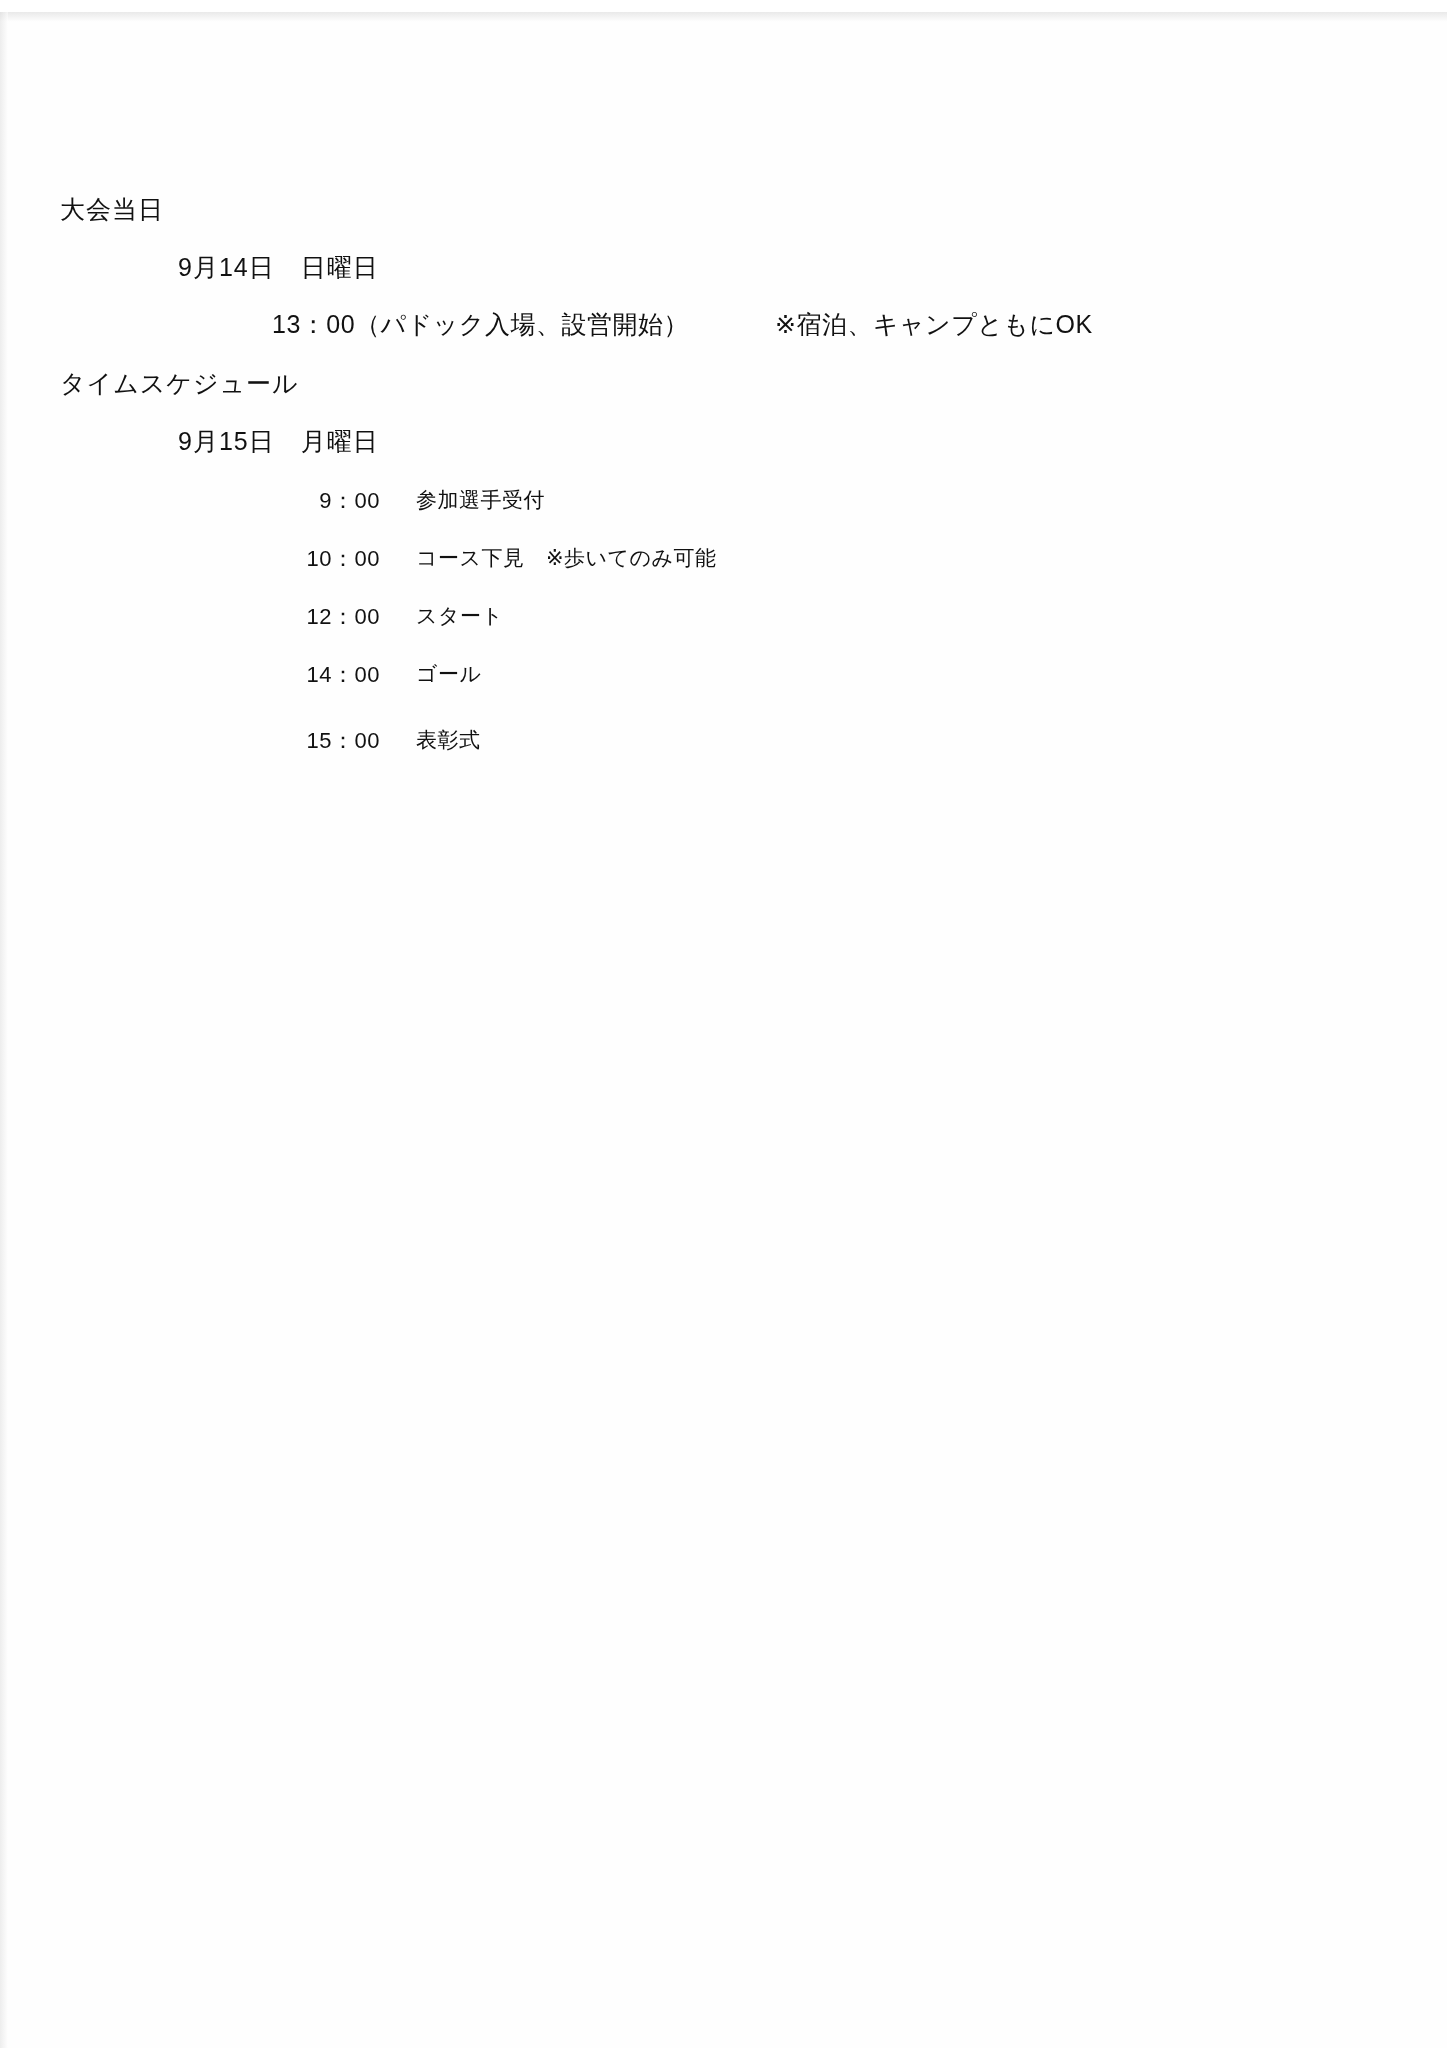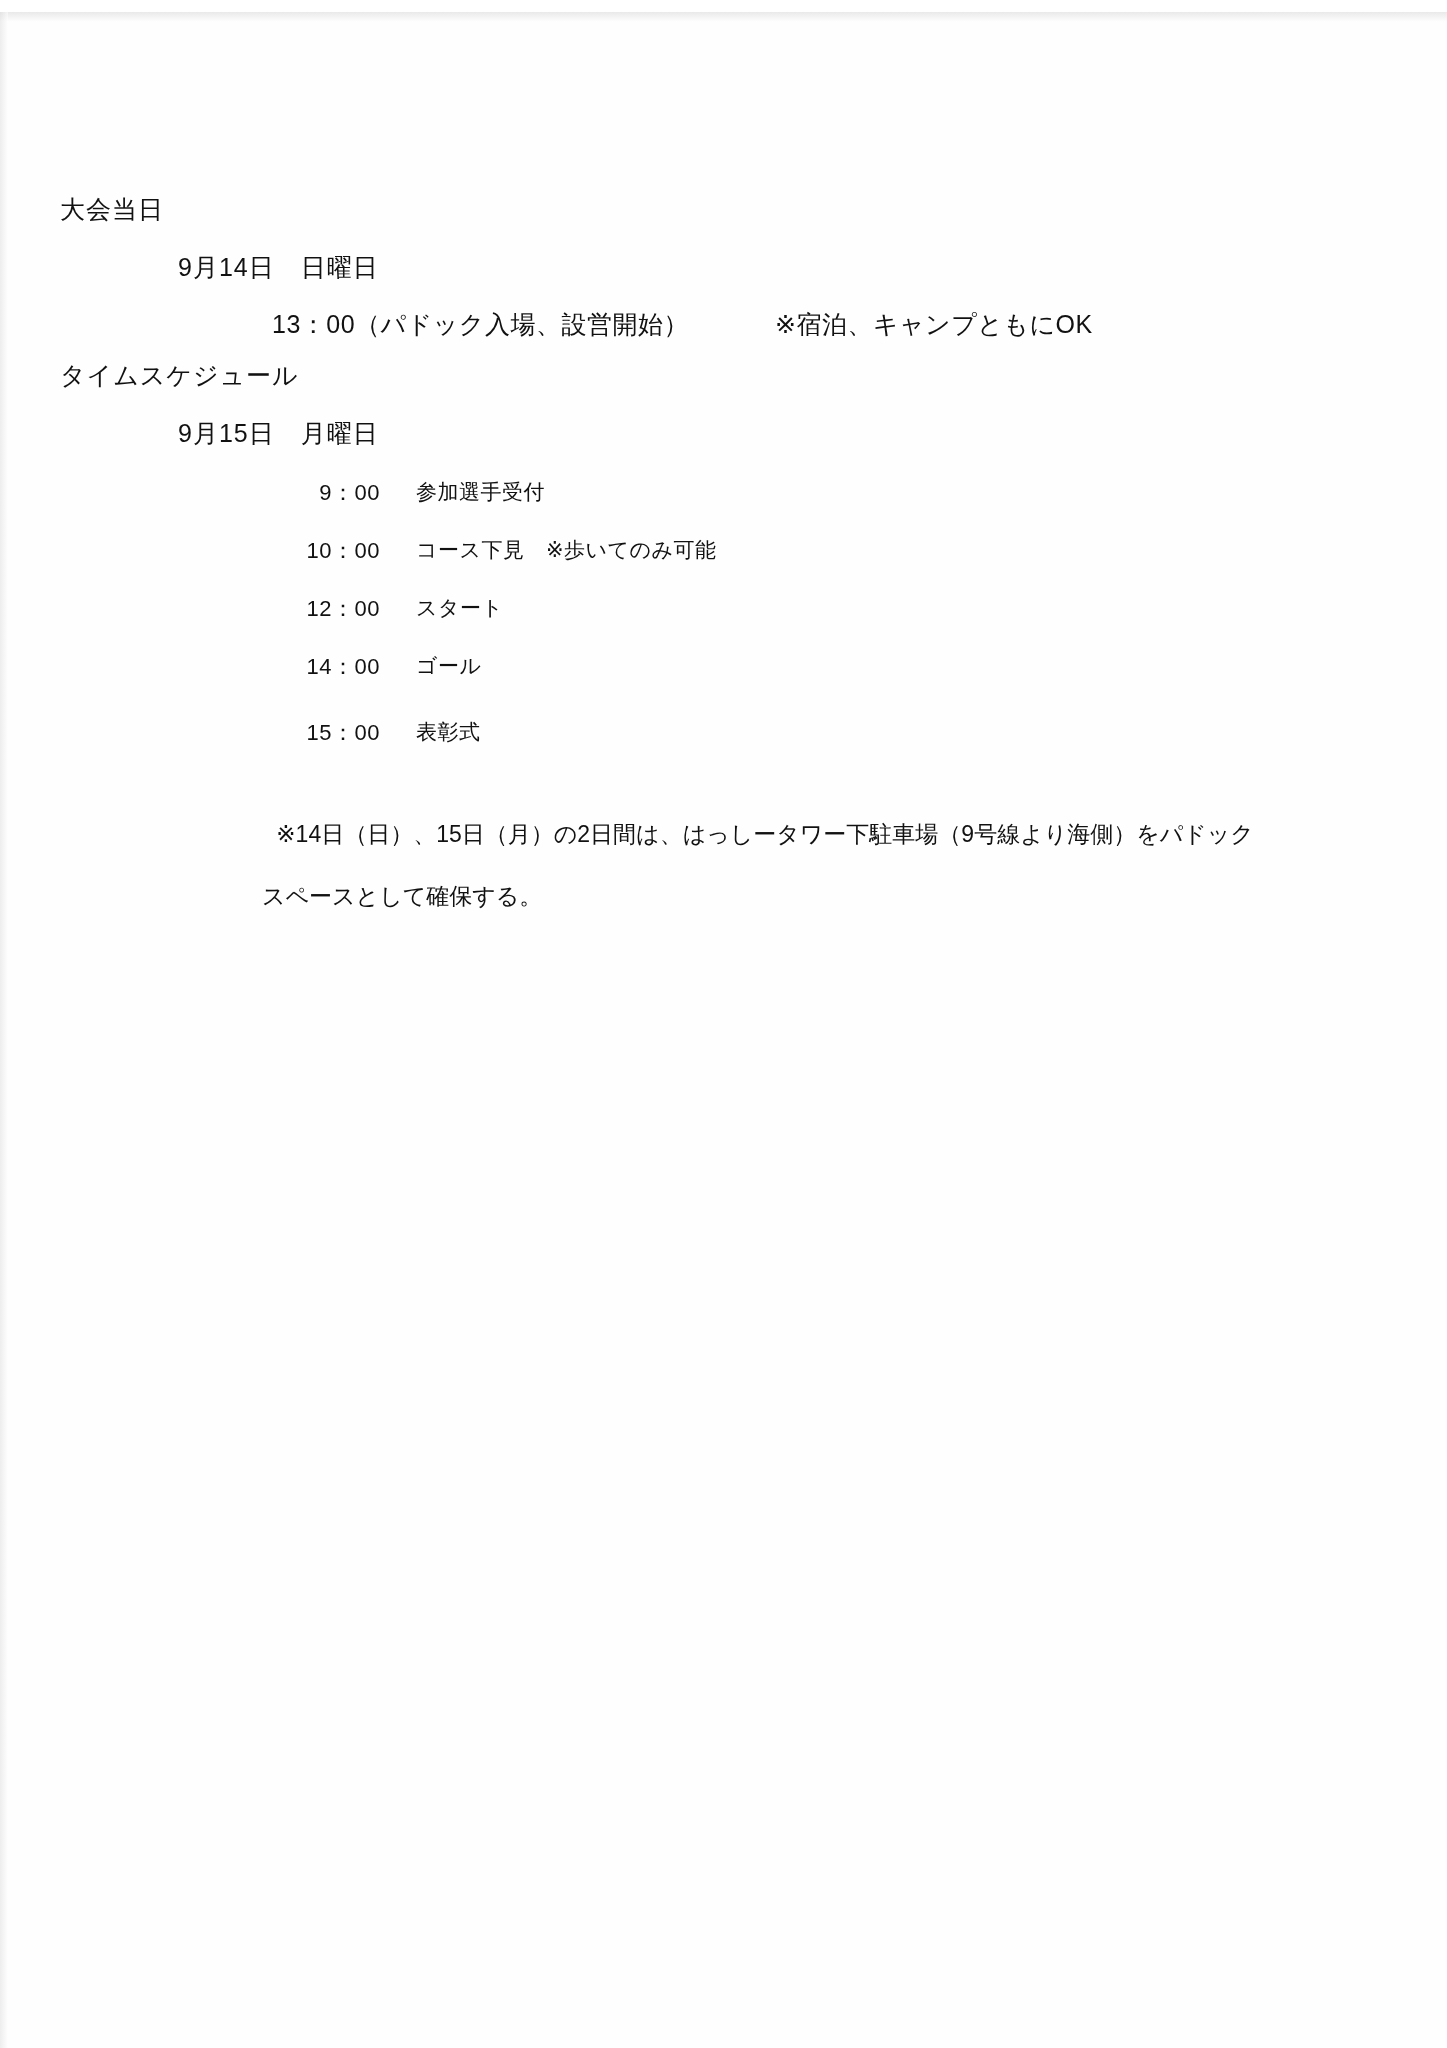--- a/index.html
+++ b/index.html
@@ -66,21 +66,21 @@
   .lvl1 {
     font-size: 25px;
     letter-spacing: 1px;
     margin-left: 118px;
     margin-bottom: 32px;
   }
   .lvl2 {
     font-size: 25px;
     letter-spacing: 0.5px;
     margin-left: 212px;
-    margin-bottom: 26px;
+    margin-bottom: 34px;
   }
   .sched-block {
     margin-top: 0;
   }
   .row {
     display: flex;
     margin-left: 212px;
     margin-bottom: 28px;
     align-items: flex-start;
   }
@@ -171,19 +171,15 @@
 
       <div class="spacer-small"></div>
 
       <div class="row">
         <div class="time">15：00</div>
         <div class="label">表彰式</div>
       </div>
 
     </div>
 
-    <div class="footnote">
-      <span>※14日（日）、15日（月）の2日間は、はっしータワー下駐車場（9号線より海側）をパドック</span>
-      <span class="cont">スペースとして確保する。</span>
-    </div>
 
   </div>
 </div>
 
 </body></html>

